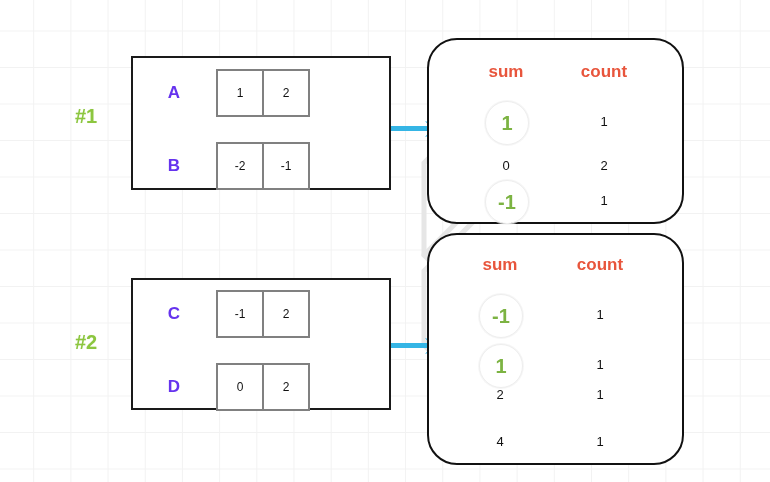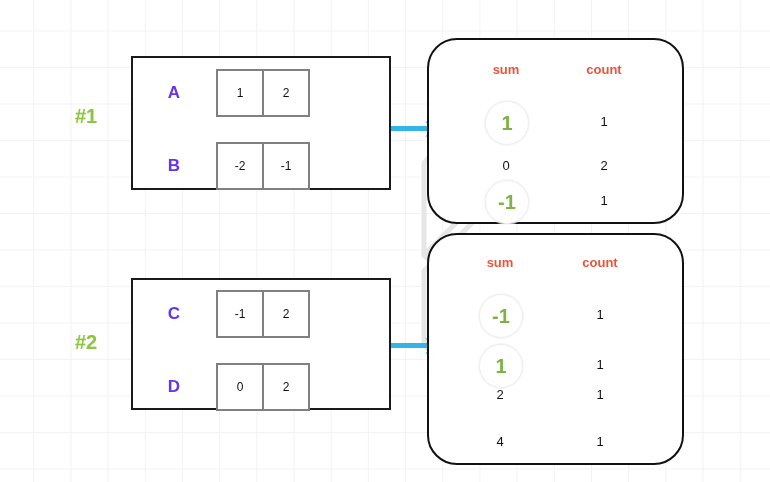--- a/index.html
+++ b/index.html
@@ -39,21 +39,21 @@
     font-size:12px;color:#111111;background:#fff;
   }
   .cellpair .cell + .cell{border-left-width:2px;margin-left:-2px;}
 
   
   .agg-table{
     position:absolute;border:2px solid #111111;border-radius:30px;
     background:#ffffff;box-sizing:border-box;
   }
   .agg-head{
-    position:absolute;color:#e8553c;font-size:13px;font-weight:700;
+    position:absolute;color:#e8553c;font-size:17px;font-weight:700;
     text-align:center;
   }
   .agg-cell{
     position:absolute;font-size:13px;color:#111111;text-align:center;
     width:56px;
   }
   .agg-cell.circled{
     width:42px;height:42px;line-height:42px;border-radius:50%;
     border:1px solid #eeeeee;background:#ffffff;
     color:#7cb342;font-size:20px;font-weight:700;

